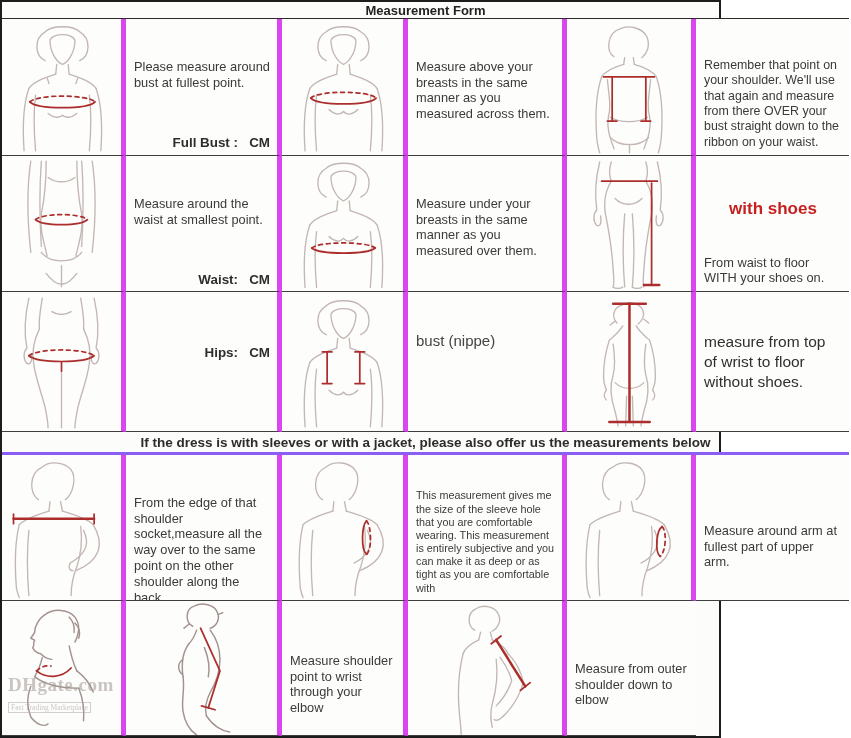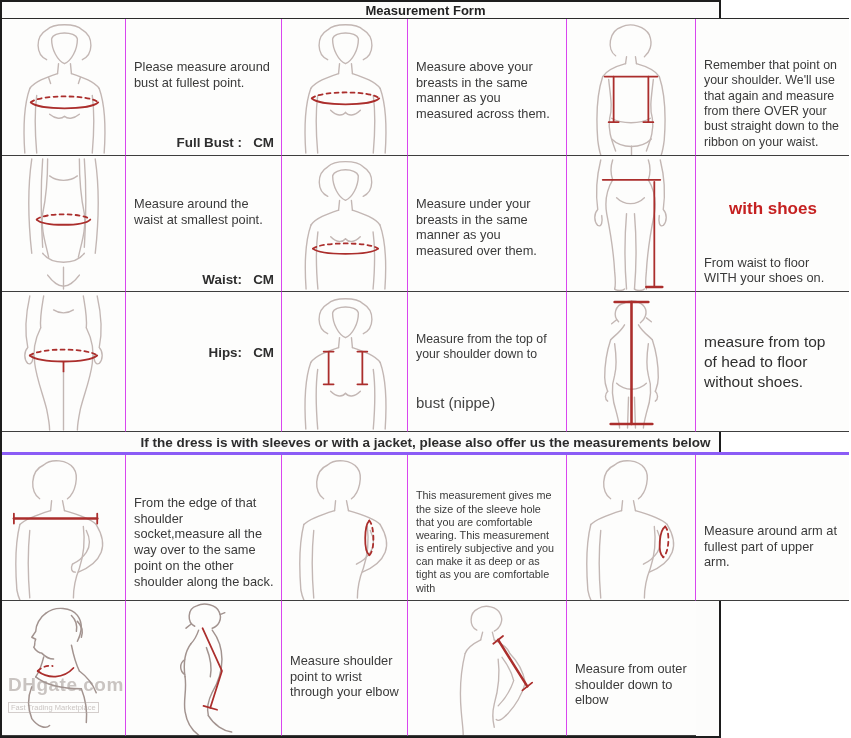--- a/index.html
+++ b/index.html
@@ -4,35 +4,35 @@
 <style>
   html,body { margin:0; padding:0; background:#ffffff; }
   .sheet {
     position:relative; width:721px; height:738px; box-sizing:border-box;
     background:#fcfcfb; border:2px solid #1d1d1d;
     display:grid;
     grid-template-columns:124px 156px 126px 159px 129px 153px;
     grid-template-rows:17px 137px 136px 140px 23px 146px auto;
     font-family:"Liberation Sans", sans-serif; color:#3a3a3a;
   }
-  .cell { border-right:1px solid #d946ef; border-bottom:1px solid #3e3e3e; box-sizing:border-box; overflow:hidden; background:#fdfdfc; }
+  .cell { border-right:5px solid #d946ef; border-bottom:1px solid #3e3e3e; box-sizing:border-box; overflow:hidden; background:#fdfdfc; }
   .cell.lastcol { border-right:none; }
   .span6 { grid-column:1 / span 6; border-right:none; }
   .titlebar { display:flex; align-items:center; justify-content:center; font-weight:bold; font-size:13px; color:#222; border-bottom:1px solid #2a2a2a; }
   .banner { display:flex; align-items:center; justify-content:center; font-weight:bold; font-size:13.5px; color:#2c2c2c; border-bottom:3px solid #8b5cf6; }
   .fig { display:flex; align-items:stretch; justify-content:center; }
   .fig svg { width:100%; height:100%; display:block; }
   .txt { padding:8px 7px 6px 8px; font-size:12.8px; line-height:1.24; white-space:pre-wrap; }
   .label { font-weight:bold; font-size:13.4px; margin-top:13px; color:#2e2e2e;text-align:right; }
   .small-ins { font-size:10.8px; line-height:1.22; }
   .big-ins { font-size:15.5px; line-height:1.3; color:#2f2f2f; }
   .red-head { color:#c52121; font-weight:bold; font-size:17px; text-align:center; margin:2px 0 4px 0; }
   .red-line { color:#c52121; font-weight:bold; font-size:16.5px; margin:8px 0 4px 0; }
   .ins2 { font-size:15px; color:#444; }
-  .wm { position:absolute; left:6px; bottom:22px; opacity:0.55; color:#a09692; pointer-events:none; }
+  .wm { position:absolute; left:6px; bottom:22px; opacity:0.55; color:#a09692; pointer-events:none;font-family:Liberation Serif, serif; }
   .wm .l1 { font-size:19px; font-weight:bold; letter-spacing:0.5px; }
   .wm .l2 { font-size:7.5px; border:1px solid #b3a9a6; padding:0 2px; display:inline-block; margin-top:1px; }
   path, ellipse, line { fill:none; stroke-linecap:round; stroke-linejoin:round; }
   .sk { stroke:#c3b7b4; stroke-width:1.4; }
   .skd { stroke:#a2938f; stroke-width:1.5; }
   .rd { stroke:#ab2e2c; stroke-width:1.8; }
   .rdt { stroke:#ab2e2c; stroke-width:2.6; }
   .rdd { stroke:#ab2e2c; stroke-width:1.8; stroke-dasharray:4 4; }
 </style>
 </head>
@@ -175,42 +175,41 @@
       <path class="sk" d="M58,46 L57,56 M70,46 L71,56"></path>
       <path class="sk" d="M57,56 C45,60 34,64 29,71 M71,56 C83,60 94,64 99,71"></path>
       <path class="sk" d="M29,71 C24,85 22,108 24,138 M99,71 C104,85 106,108 104,138"></path>
       <path class="sk" d="M36,78 C34,93 34,114 36,138 M92,78 C94,93 94,114 92,138"></path>
       <path class="sk" d="M49,100 C55,106 61,106 64,102 M64,102 C67,106 73,106 79,100"></path>
       <path class="rd" d="M42,60 L52,60 M47,60 L47,93 M42,93 L52,93"></path>
       <path class="rd" d="M76,60 L86,60 M81,60 L81,93 M76,93 L86,93"></path>
     </svg>
   </div>
   <div class="cell txt">
-    <div style="font-size:12.3px">Measure from the top of your shoulder down to</div>
     <div class="ins2">bust (nippe)</div>
     
   </div>
   <div class="cell fig">
     <svg viewBox="0 0 129 140" preserveAspectRatio="xMidYMid meet">
       <path class="sk" d="M52,30 C46,24 48,13 58,11 C64,7 74,9 78,15 C82,21 78,28 74,31"></path>
       <path class="sk" d="M50,28 L45,32 M80,26 L85,30"></path>
       <path class="sk" d="M58,33 C54,40 48,44 44,48 M72,33 C76,40 82,44 86,48"></path>
       <path class="sk" d="M44,48 C40,60 38,74 38,86 C38,93 40,97 41,100 M86,48 C90,60 92,74 92,86 C92,93 90,97 89,100"></path>
       <path class="sk" d="M41,100 C38,103 38,108 41,110 M89,100 C92,103 92,108 89,110"></path>
       <path class="sk" d="M48,52 C50,66 50,76 48,84 C44,96 46,110 50,122 C52,130 53,134 53,137"></path>
       <path class="sk" d="M82,52 C80,66 80,76 82,84 C86,96 84,110 80,122 C78,130 77,134 77,137"></path>
       <path class="sk" d="M50,92 C58,100 72,100 80,92"></path>
       <path class="sk" d="M62,106 L61,137 M68,106 L69,137"></path>
       <path class="rdt" d="M48,10 L82,10"></path>
       <path class="rdt" d="M65,10 L65,133"></path>
       <path class="rdt" d="M44,133 L86,133"></path>
     </svg>
   </div>
   <div class="cell txt lastcol">
-    <div class="big-ins">measure from top of head to floor without shoes.</div>
+    <div class="big-ins">measure from top of wrist to floor without shoes.</div>
     <div class="red-line">heigth = no shoes</div>
     
   </div>
 
   <div class="banner span6">If the dress is with sleeves or with a jacket, please also offer us the measurements below</div>
 
   <div class="cell fig">
     <svg viewBox="0 0 124 146" preserveAspectRatio="xMidYMid meet">
       <path class="sk" d="M38,44 C28,38 28,16 42,10 C50,3 66,5 72,13 C78,21 74,38 66,44"></path>
       <path class="sk" d="M50,46 L49,56 M61,46 L63,56"></path>

